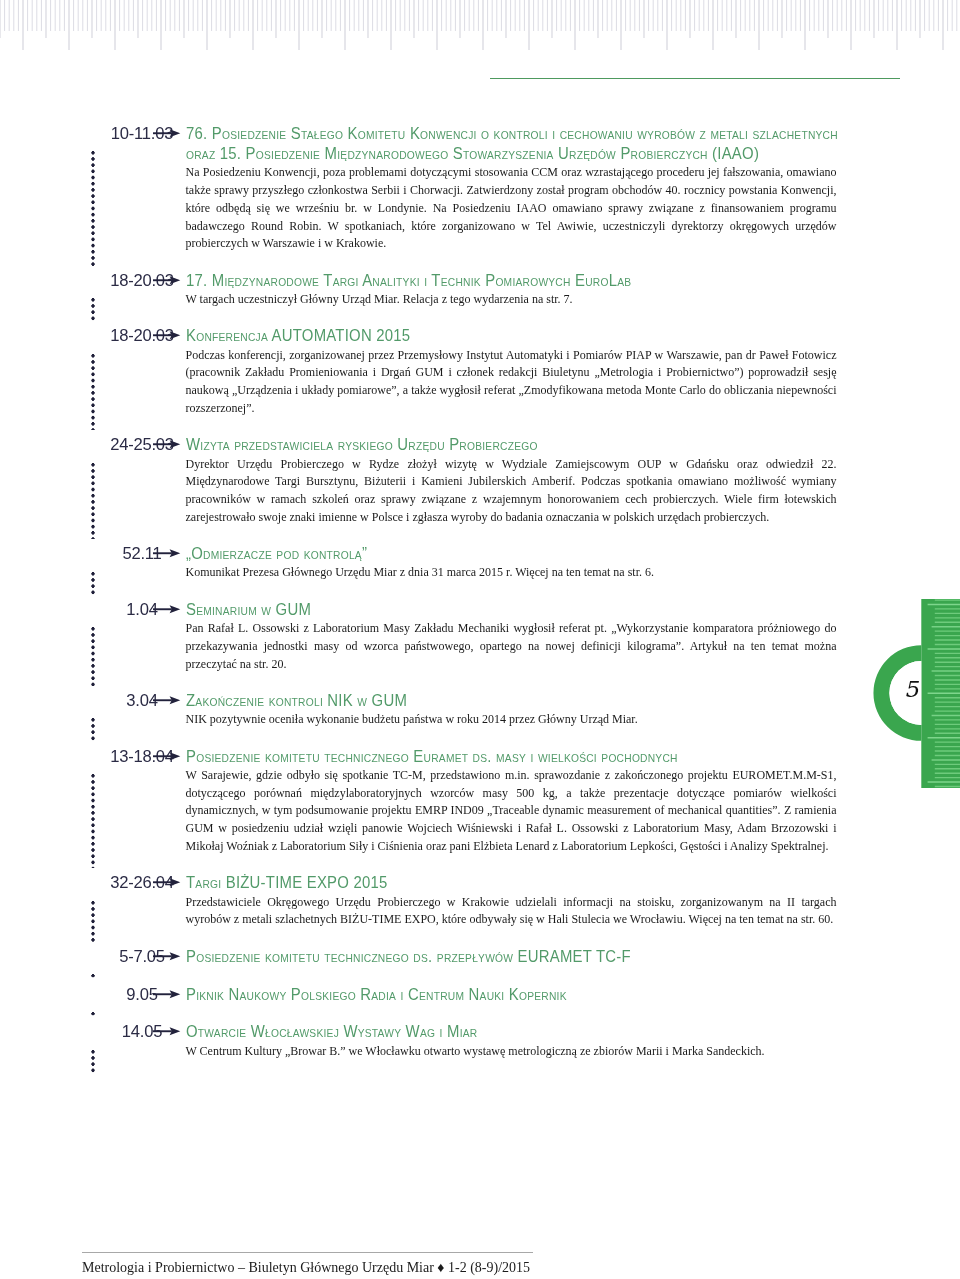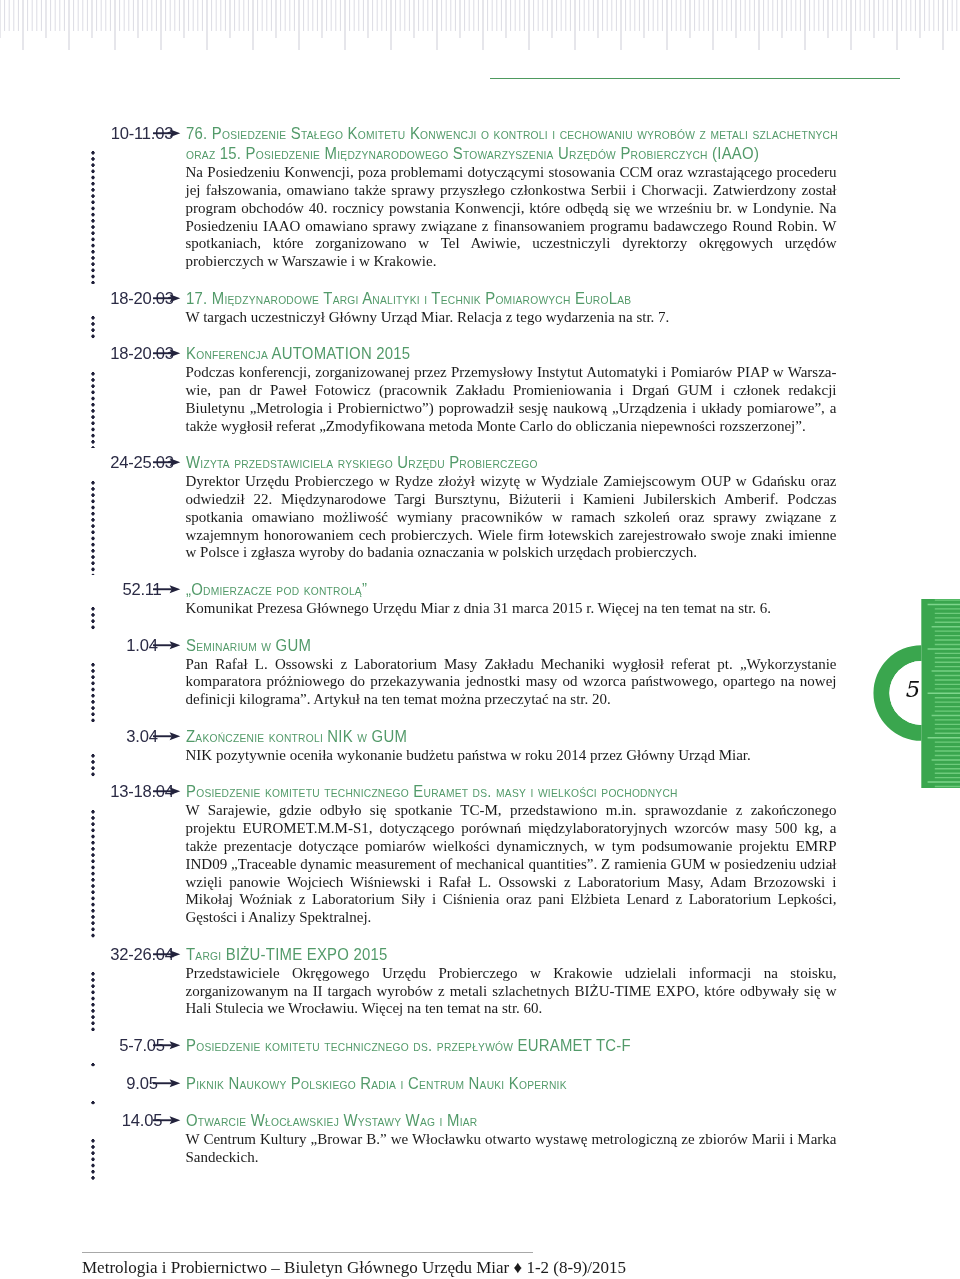--- a/index.html
+++ b/index.html
@@ -7,24 +7,24 @@
 .page{position:absolute;inset:0;}
 #topruler{position:absolute;left:0;top:0;}
 #headline{position:absolute;left:0;width:901px;text-align:right;top:53px;font-family:"Liberation Serif",serif;font-weight:bold;font-size:18.5px;line-height:20px;color:#46935c;letter-spacing:.35px;}
 #headrule{position:absolute;left:490px;top:78px;width:410px;height:1.2px;background:#4e9a5e;}
 
 #content{position:absolute;left:0;top:124px;width:960px;}
 .entry{position:relative;padding-bottom:17.7px;}
 .date{position:absolute;left:82px;width:120px;text-align:center;font-family:"Liberation Sans",sans-serif;font-size:16.6px;line-height:20.1px;color:#2b2b45;letter-spacing:-0.25px;}
 .arrow{position:absolute;left:153px;top:4px;line-height:0;}
 .title{margin-left:186px;width:702px;color:#529a69;font-family:"Liberation Sans",sans-serif;font-size:16px;letter-spacing:0.25px;line-height:20.1px;font-variant:small-caps;transform:scaleX(0.932);transform-origin:0 0;}
-.body{margin-left:185.5px;width:651px;font-family:"Liberation Serif",serif;font-size:15px;line-height:17.8px;color:#1b1b1b;text-align:justify;}
+.body{margin-left:185.5px;width:651px;font-family:"Liberation Serif",serif;font-size:12px;line-height:17.8px;color:#1b1b1b;text-align:justify;}
 .dotline{position:absolute;left:90.4px;top:27.3px;bottom:5px;width:6px;background-image:radial-gradient(circle at 3px 1.75px, #1f1f39 1.45px, rgba(255,255,255,0) 1.9px);background-size:6px 6.2px;background-repeat:repeat-y;}
 #footrule{position:absolute;left:82px;top:1252px;width:451px;height:1px;background:#a8a8a8;}
-#footer{position:absolute;left:82px;top:1260px;font-family:"Liberation Serif",serif;font-size:17px;line-height:16px;color:#1b1b1b;}
+#footer{position:absolute;left:82px;top:1260px;font-family:"Liberation Serif",serif;font-size:14px;line-height:16px;color:#1b1b1b;}
 #greenstrip{position:absolute;left:0;top:0;}
 #pagenum{position:absolute;left:893px;top:678px;width:40px;text-align:center;font-family:"DejaVu Serif",serif;font-style:italic;font-size:23px;line-height:23px;color:#111;}
 </style>
 </head>
 <body>
 
 <div class="page">
  <svg id="topruler" width="960" height="52" viewBox="0 0 960 52" xmlns="http://www.w3.org/2000/svg">
       <g id="topruler-ticks">
         <line x1="0.00" y1="0" x2="0.00" y2="38" stroke="#d8d8e0" stroke-width="1.2"></line>

